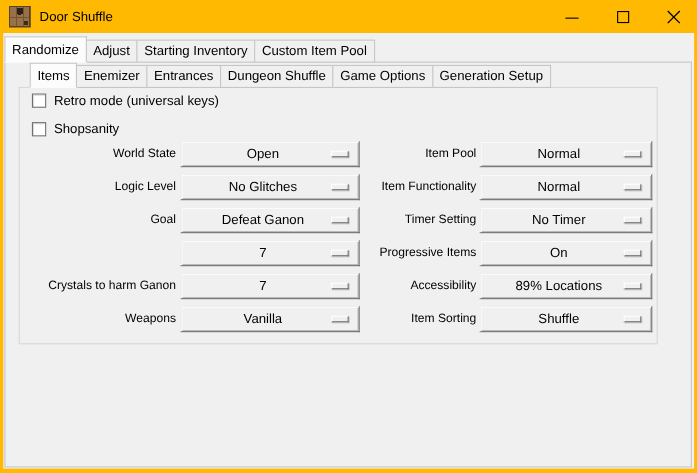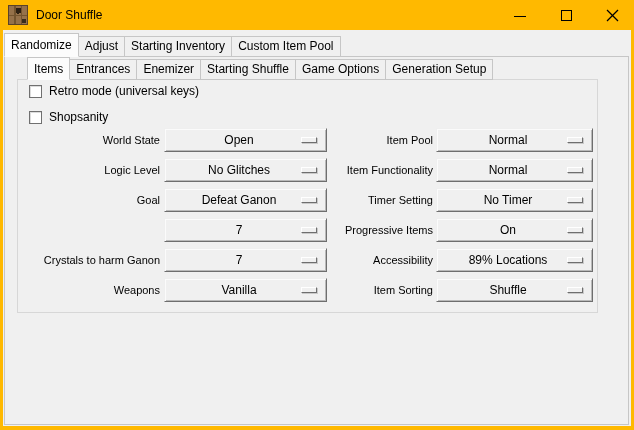--- a/index.html
+++ b/index.html
@@ -89,23 +89,23 @@
 
   <div class="tabstrip main-tabs">
     <div class="tab active">Randomize</div>
     <div class="tab">Adjust</div>
     <div class="tab">Starting Inventory</div>
     <div class="tab">Custom Item Pool</div>
   </div>
 
   <div class="tabstrip sub-tabs">
     <div class="tab active">Items</div>
+    <div class="tab">Enemizer</div>
     <div class="tab">Entrances</div>
-    <div class="tab">Enemizer</div>
-    <div class="tab">Starting Shuffle</div>
+    <div class="tab">Dungeon Shuffle</div>
     <div class="tab">Game Options</div>
     <div class="tab">Generation Setup</div>
   </div>
 
   <div class="group-frame">
 
     <div class="chk-row" style="top:3px">
       <span class="chkbox"></span>
       <span class="chk-label">Retro mode (universal keys)</span>
     </div>

